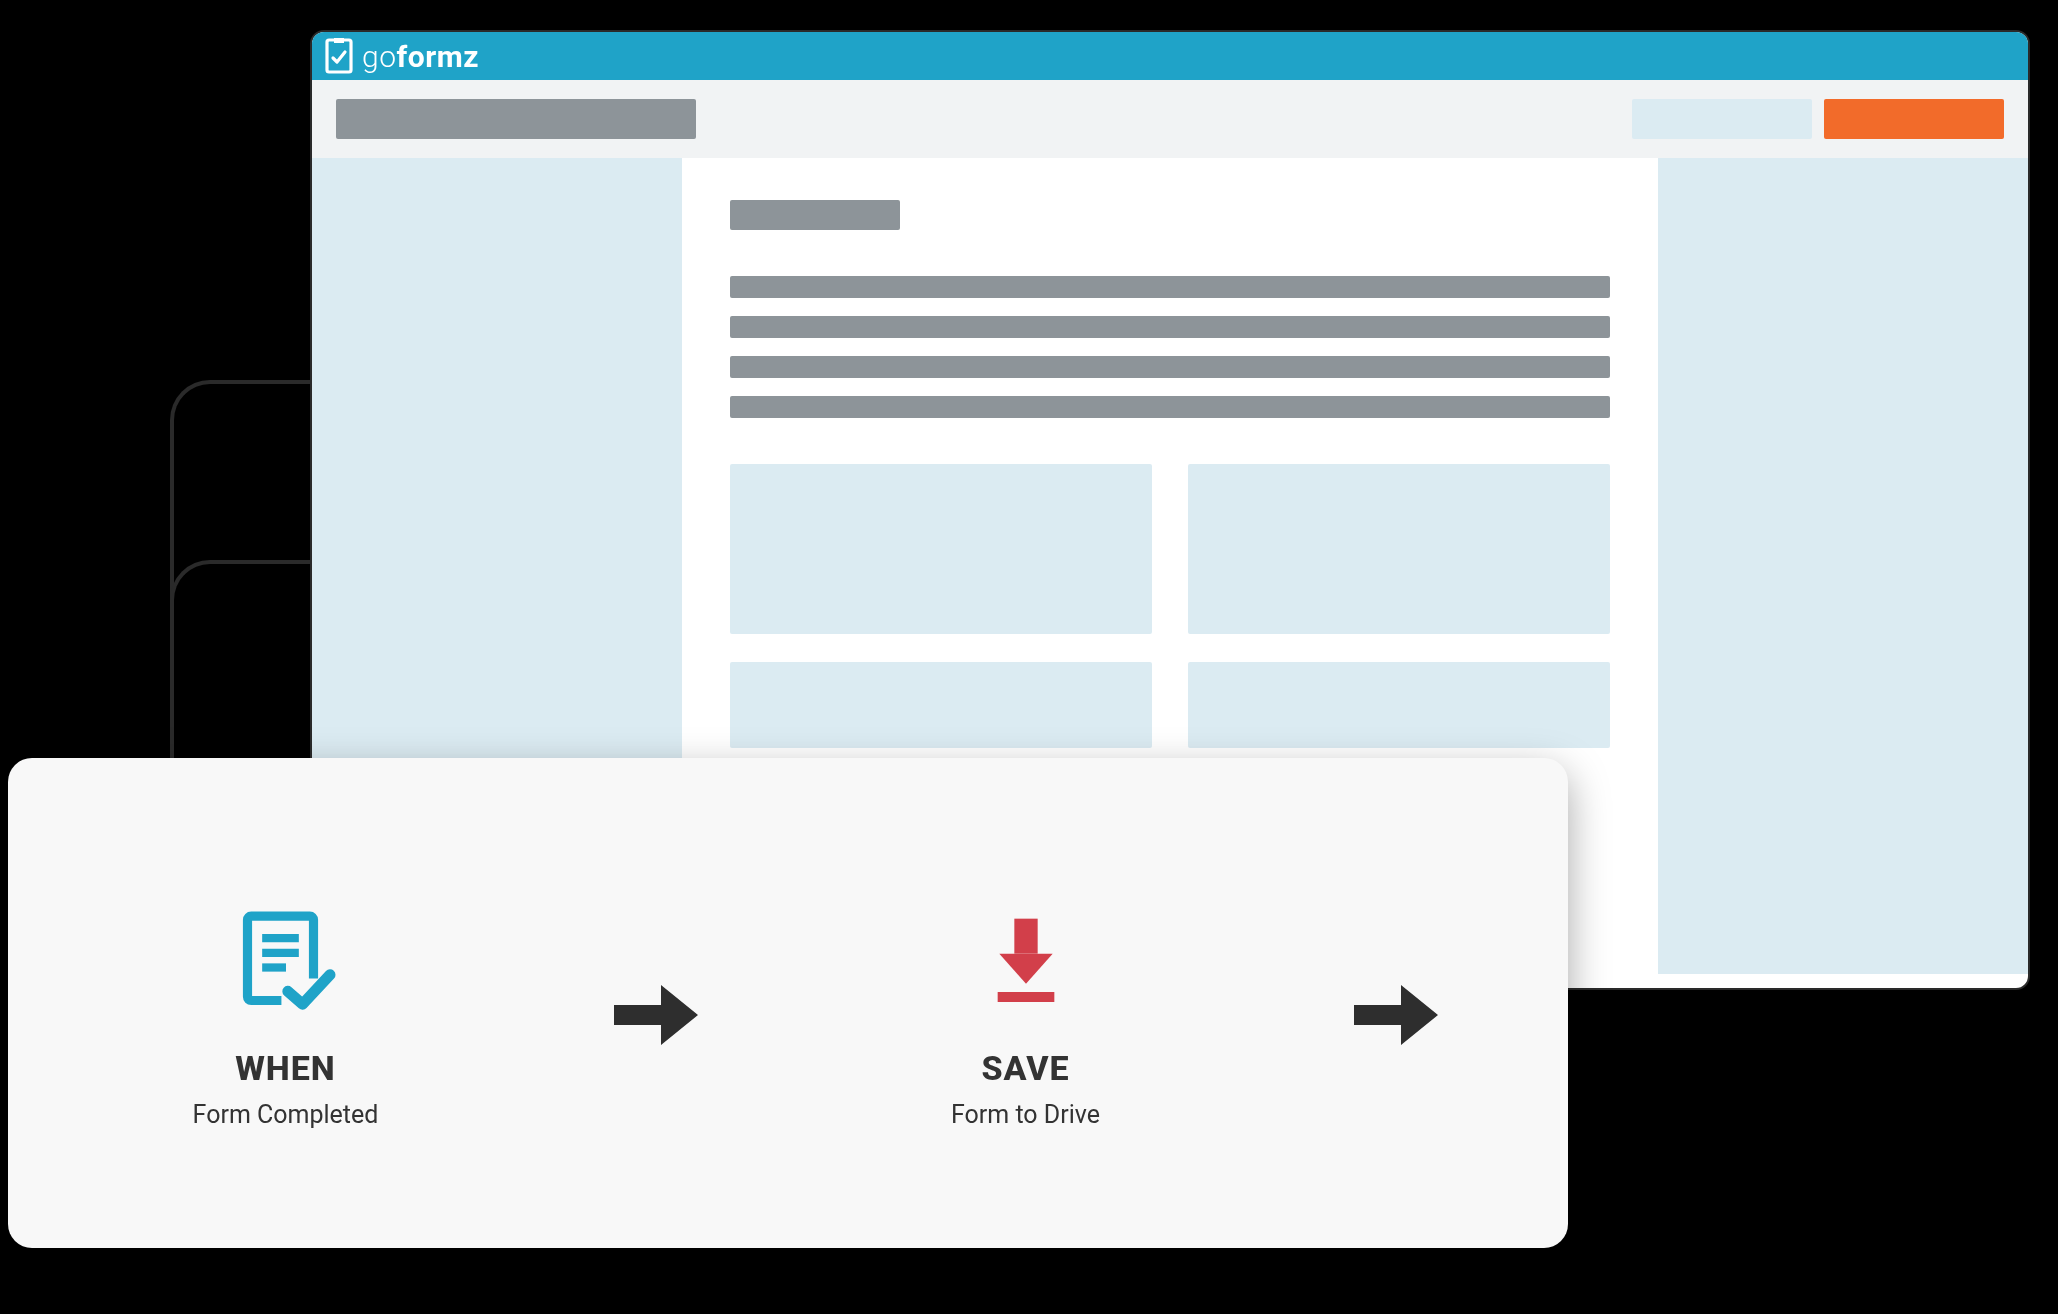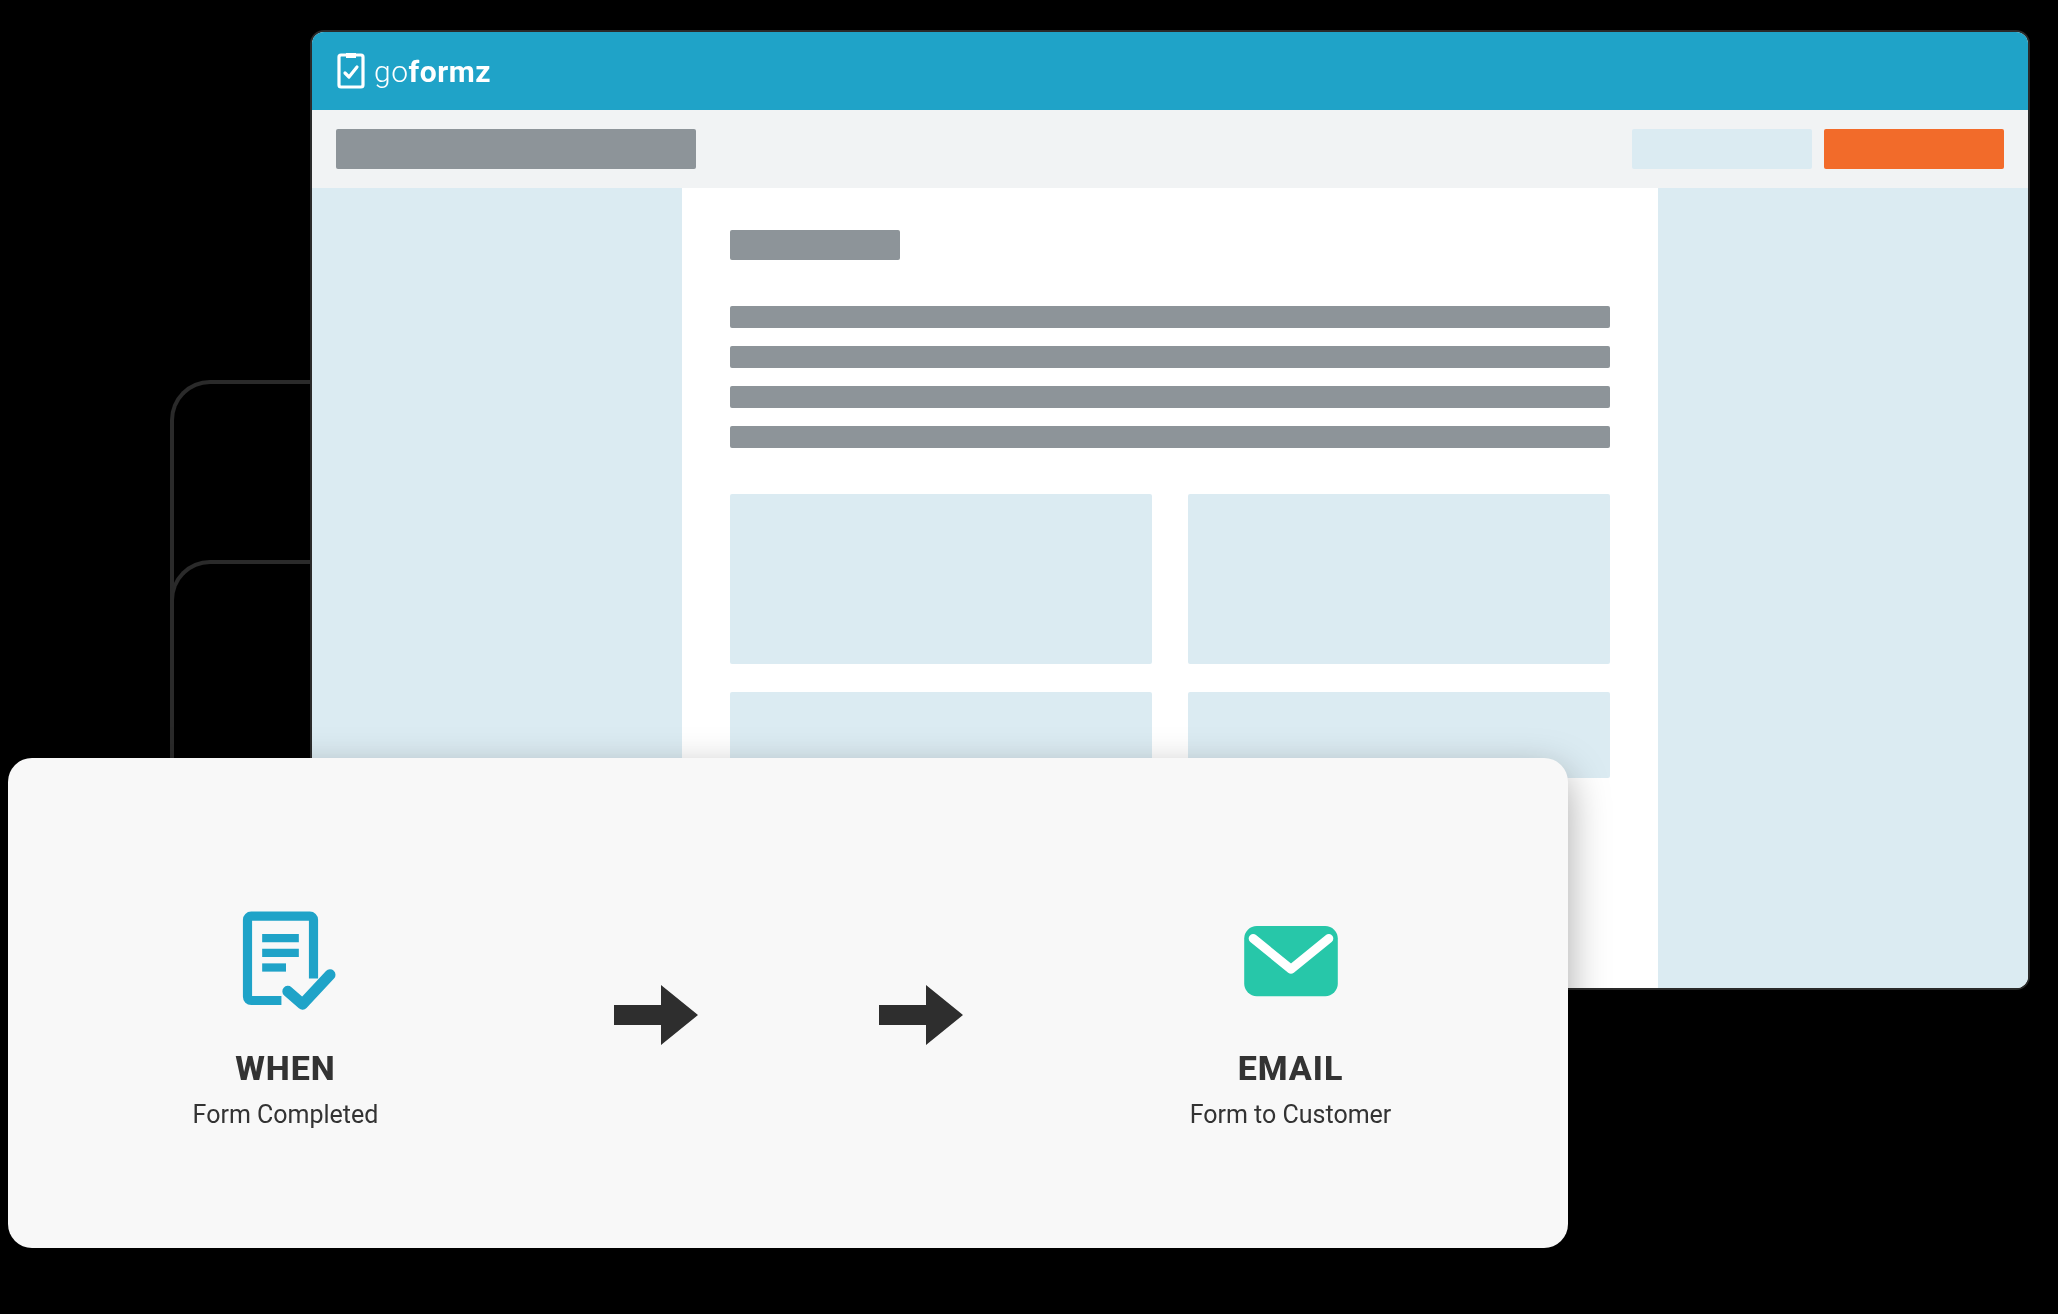--- a/index.html
+++ b/index.html
@@ -47,25 +47,25 @@
     left: 310px;
     top: 30px;
     width: 1720px;
     height: 960px;
     background: #ffffff;
     border-radius: 14px;
     overflow: hidden;
     border: 2px solid #2a2a2a;
   }
   .app-titlebar {
-    height: 78px;
+    height: 48px;
     background: #1fa3c8;
     display: flex;
     align-items: center;
-    padding-left: 24px;
+    padding-left: 12px;
   }
   .brand {
     display: flex;
     align-items: center;
     gap: 8px;
     color: #fff;
   }
   .brand-logo {
     width: 30px;
     height: 36px;
@@ -258,33 +258,34 @@
       <div class="flow-title">WHEN</div>
       <div class="flow-sub">Form Completed</div>
     </div>
 
     <div class="flow-arrow">
       <svg viewBox="0 0 100 100" width="100" height="100">
         <path d="M8 40 H55 V20 L92 50 L55 80 V60 H8 Z" fill="#2e2e2e"></path>
       </svg>
     </div>
 
+    <div class="flow-step">
+      <div class="flow-icon">
+        <svg viewBox="0 0 120 120" width="100" height="100">
+          <rect x="46" y="8" width="28" height="42" fill="#d23f4a"></rect>
+          <path d="M28 50 H92 L60 86 Z" fill="#d23f4a"></path>
+          <rect x="26" y="96" width="68" height="12" fill="#d23f4a"></rect>
+        </svg>
+      </div>
+      <div class="flow-title">SAVE</div>
+      <div class="flow-sub">Form to Drive</div>
+    </div>
 
     <div class="flow-arrow">
       <svg viewBox="0 0 100 100" width="100" height="100">
         <path d="M8 40 H55 V20 L92 50 L55 80 V60 H8 Z" fill="#2e2e2e"></path>
       </svg>
     </div>
 
-    <div class="flow-step">
-      <div class="flow-icon">
-        <svg viewBox="0 0 120 100" width="110" height="90">
-          <rect x="8" y="10" width="104" height="78" rx="14" fill="#27c7a9"></rect>
-          <polyline points="18,24 60,58 102,24" fill="none" stroke="#ffffff" stroke-width="10" stroke-linecap="round" stroke-linejoin="round"></polyline>
-        </svg>
-      </div>
-      <div class="flow-title">EMAIL</div>
-      <div class="flow-sub">Form to Customer</div>
-    </div>
 
   </div>
 
 </div>
 
 </body></html>

